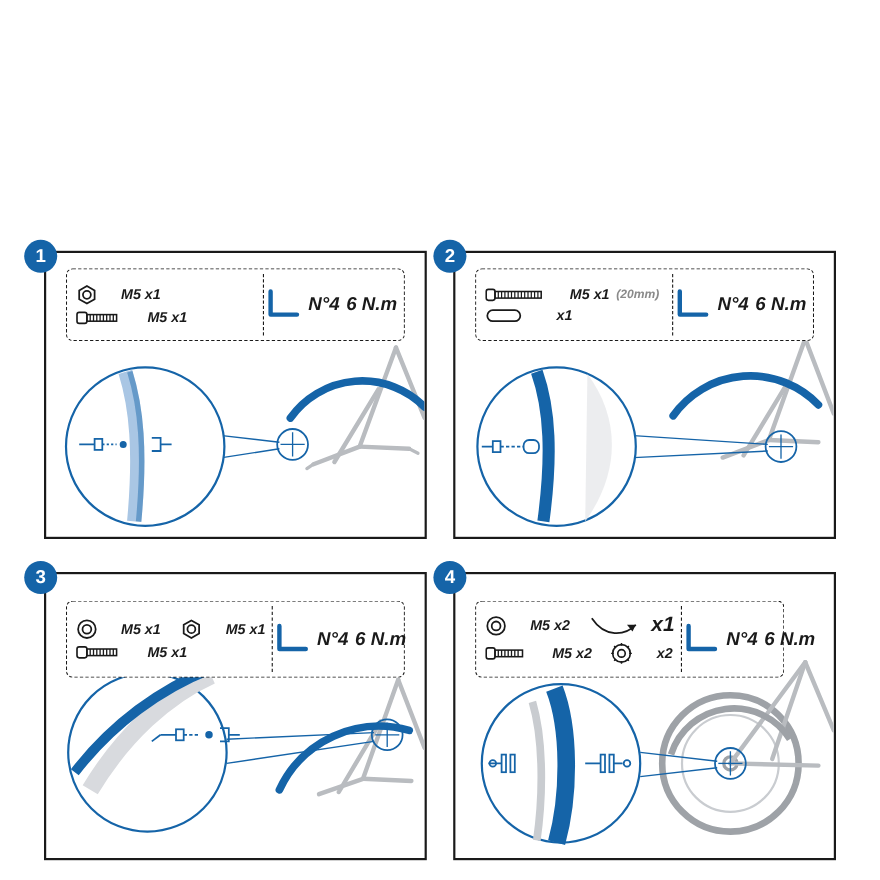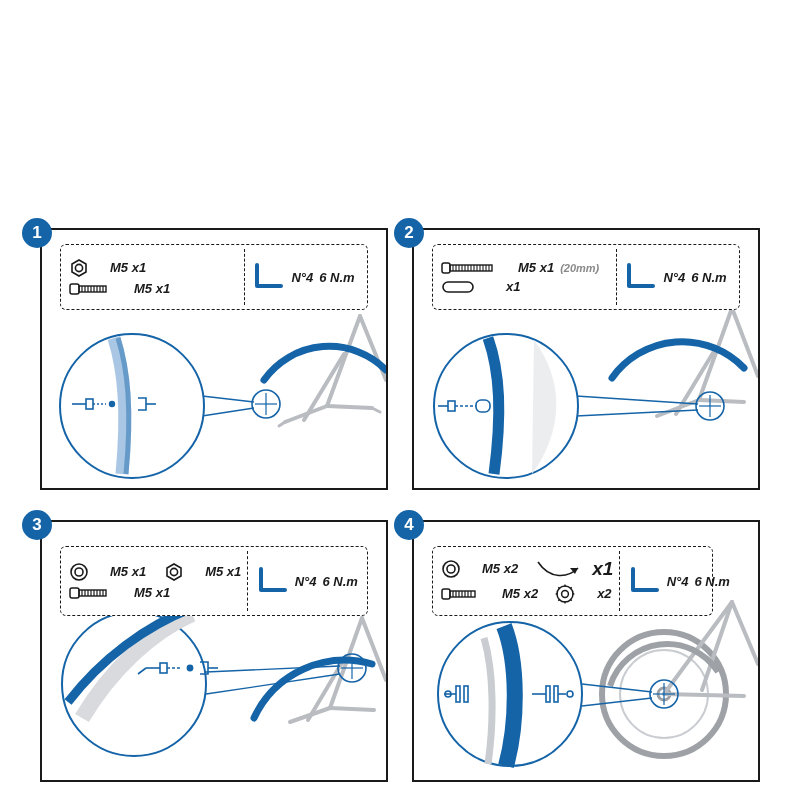--- a/index.html
+++ b/index.html
@@ -82,21 +82,21 @@
   }
   .parts-right {
     flex: 0 0 116px;
     display: flex;
     align-items: center;
     justify-content: center;
     gap: 6px;
     padding-right: 6px;
   }
   .tool-label {
-    font-size: 13px;
+    font-size: 17px;
     font-style: italic;
     font-weight: bold;
     color: #1a1a1a;
     white-space: nowrap;
   }
   .row {
     display: flex;
     align-items: center;
     gap: 6px;
     white-space: nowrap;

